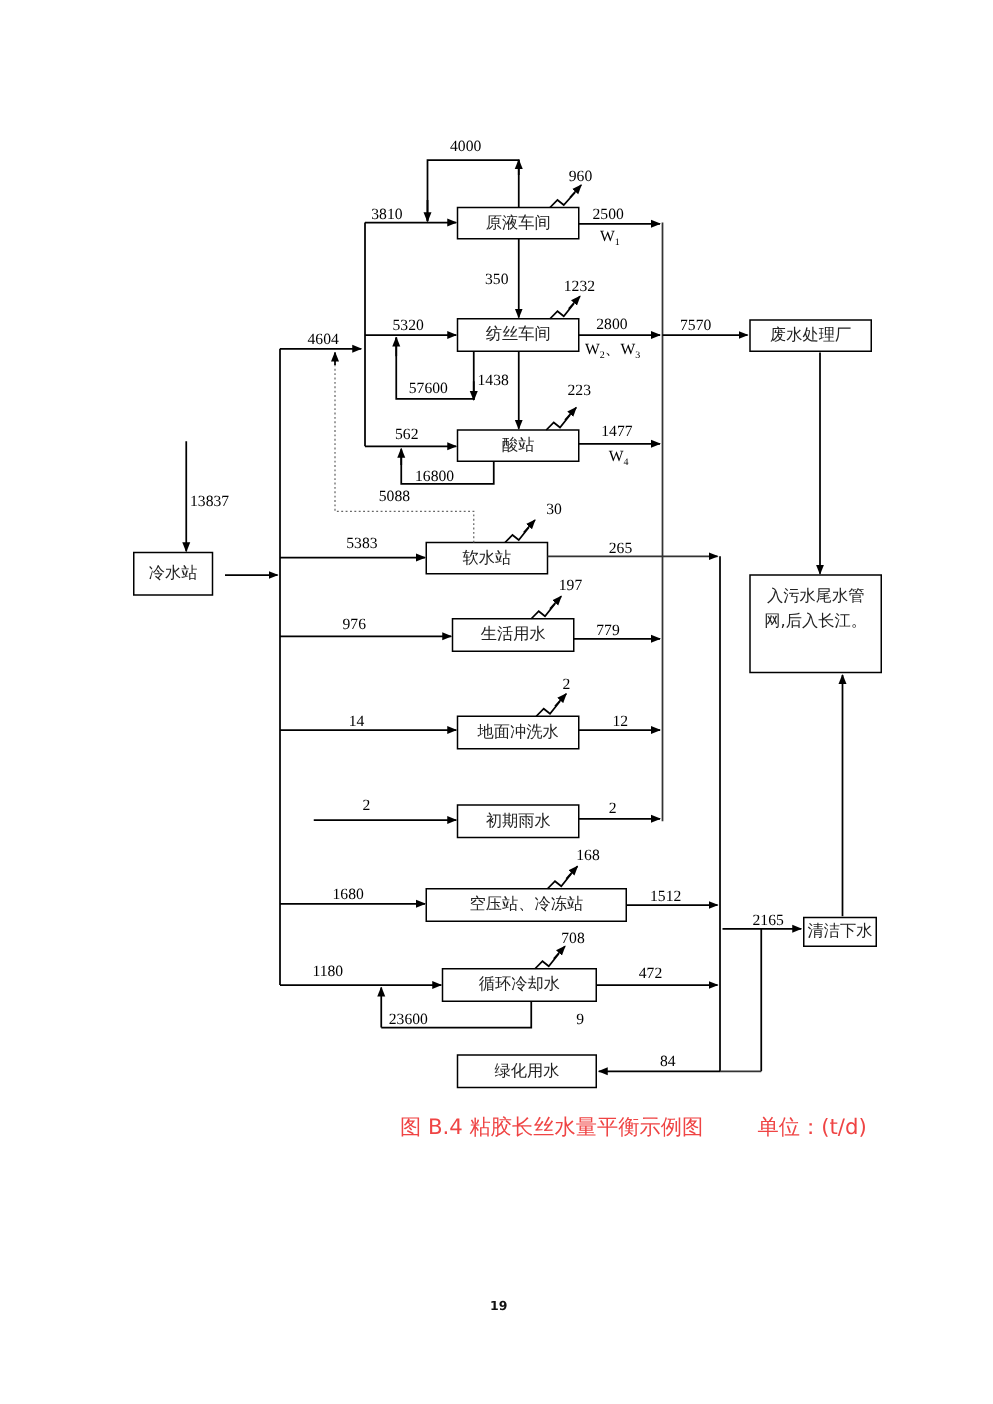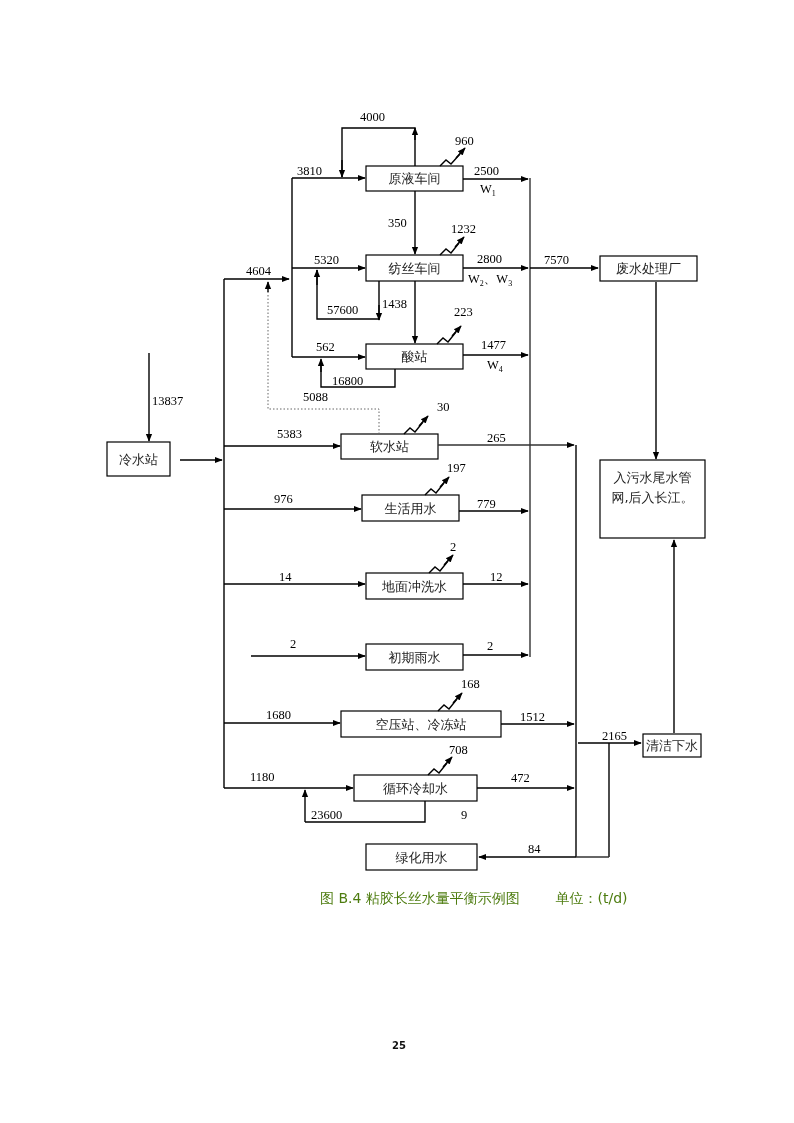--- a/index.html
+++ b/index.html
@@ -5,21 +5,21 @@
   html, body { margin:0; padding:0; background:#ffffff; }
   body { width:794px; height:1123px; position:relative; overflow:hidden;
          font-family:"Liberation Serif","DejaVu Serif",serif; color:#000; }
   #diagram { position:absolute; left:0; top:0; width:794px; height:1123px; }
   .box { fill:#fff; stroke:#000; stroke-width:1.2; }
   .ln { stroke:#000; stroke-width:1.4; fill:none; }
   .ln-gray { stroke:#333; stroke-width:1.4; fill:none; }
   .dot { stroke:#666; stroke-width:1; stroke-dasharray:1.5 2; fill:none; }
   .lbl { font-family:"Liberation Serif","DejaVu Serif",serif; font-size:12.5px; fill:#000; }
   .boxlbl { font-family:"DejaVu Sans","Liberation Sans",sans-serif; font-size:13px; fill:#222; text-anchor:middle; dominant-baseline:central; }
-  .caption { position:absolute; left:320px; top:890px; font-family:"DejaVu Sans","Liberation Sans",sans-serif; font-size:14px; color:#4d7c0f; white-space:pre; }
+  .caption { position:absolute; left:320px; top:890px; font-family:"DejaVu Sans","Liberation Sans",sans-serif; font-size:17px; color:#ef4444; white-space:pre; }
   .pageno { position:absolute; left:392px; top:1040px; font-family:"DejaVu Sans","Liberation Sans",sans-serif; font-size:10px; font-weight:bold; color:#111; }
 </style>
 </head>
 <body>
 
 <svg id="diagram" viewBox="0 0 794 1123" xmlns="http://www.w3.org/2000/svg">
   <defs>
     <marker id="ah" viewBox="0 0 10 10" refX="9" refY="5" markerWidth="8" markerHeight="8" orient="auto" markerUnits="userSpaceOnUse">
       <path d="M0,1 L10,5 L0,9 z" fill="#000"></path>
     </marker>
@@ -200,13 +200,13 @@
   <text class="lbl" x="250" y="781">1180</text>
   <text class="lbl" x="449" y="754">708</text>
   <text class="lbl" x="511" y="782">472</text>
   <text class="lbl" x="311" y="819">23600</text>
   <text class="lbl" x="461" y="819">9</text>
   <text class="lbl" x="602" y="740">2165</text>
   <text class="lbl" x="528" y="853">84</text>
 </svg>
 
 <div class="caption"><span>图 B.4 粘胶长丝水量平衡示例图</span><span>        </span><span>单位：(t/d)</span></div>
-<div class="pageno">25</div>
+<div class="pageno">19</div>
 
 </body></html>

